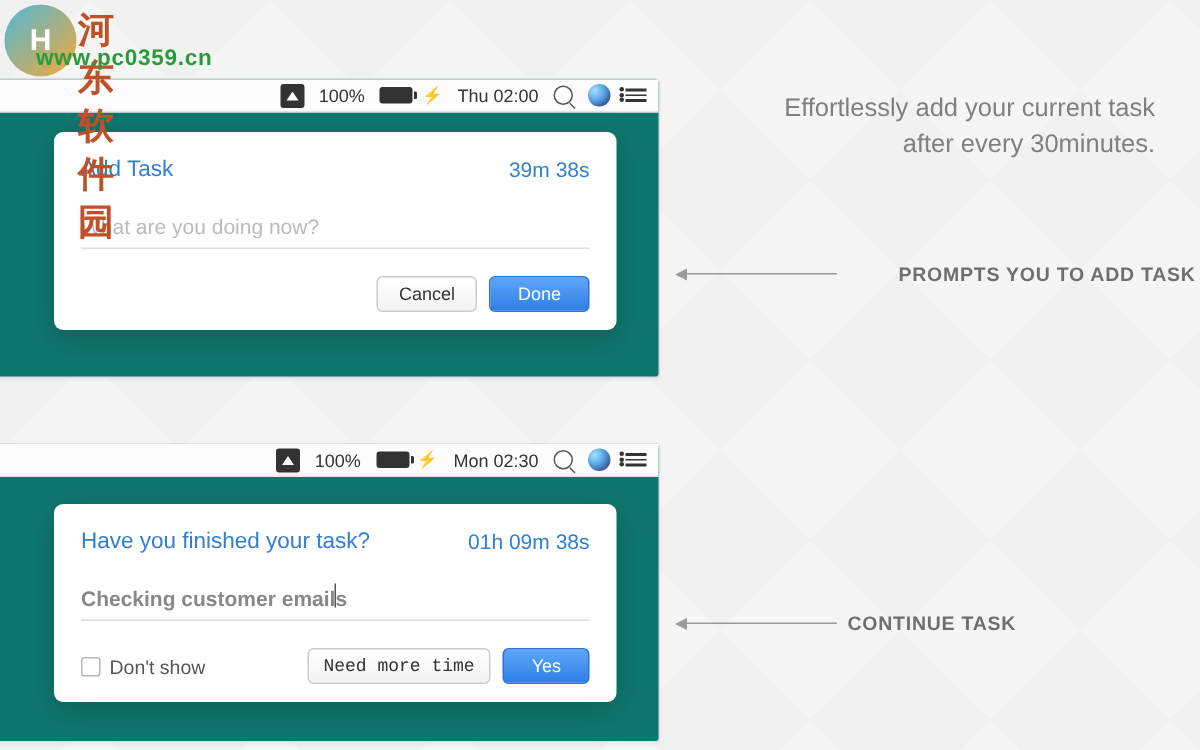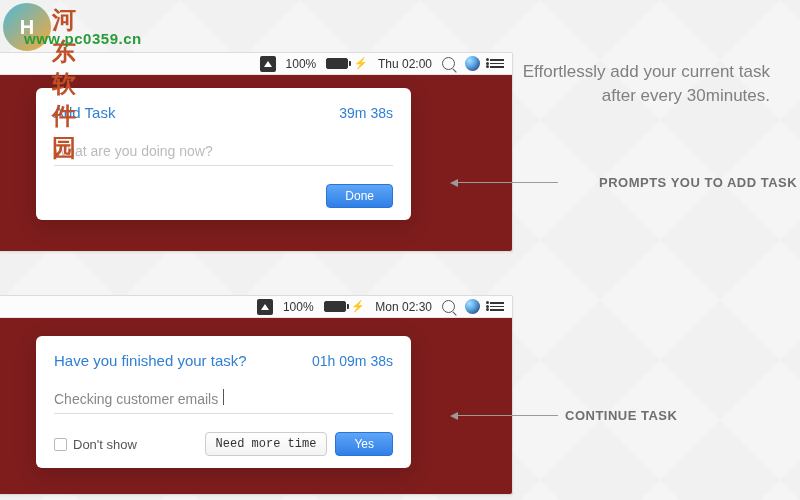--- a/index.html
+++ b/index.html
@@ -53,22 +53,22 @@
   position: absolute;
   inset: 0;
   background-image:
     linear-gradient(45deg, rgba(0,0,0,0.015) 25%, transparent 25%, transparent 75%, rgba(0,0,0,0.015) 75%),
     linear-gradient(-45deg, rgba(0,0,0,0.015) 25%, transparent 25%, transparent 75%, rgba(0,0,0,0.015) 75%);
   background-size: 120px 120px;
 }
 .panel {
   position: absolute;
   left: 0;
-  width: 513px;
-  background: #7f1d1d;
+  width: 440px;
+  background: #0f766e;
   border: 1px solid #ddd;
   border-left: none;
   border-radius: 0 3px 3px 0;
   box-shadow: 0 1px 3px rgba(0,0,0,0.05);
 }
 .panel-top { top: 52px; height: 200px; }
 .panel-bottom { top: 295px; height: 200px; }
 .menubar {
   height: 22px;
   background: #fcfcfc;
@@ -169,20 +169,21 @@
   color: #333;
   outline: none;
 }
 .task-input::placeholder { color: #bbb; }
 .task-value {
   border-bottom: 1px solid #ddd;
   padding: 6px 0 6px 0;
   font-size: 14px;
   color: #888;
   position: relative;
+  font-weight: bold;
 }
 .task-value::after {
   content: "";
   position: absolute;
   right: calc(100% - 170px);
   top: 4px;
   width: 1px;
   height: 16px;
   background: #555;
 }
@@ -289,20 +290,21 @@
       </span>
   </div>
 
   <div class="popup popup-top">
     <div class="popup-header">
       <span class="popup-title">Add Task</span>
       <span class="timer">39m 38s</span>
     </div>
     <input class="task-input" placeholder="What are you doing now?" style="">
     <div class="popup-footer">
+      <button class="btn">Cancel</button>
       <button class="btn btn-primary">Done</button>
     </div>
   </div>
 </div>
 
 <div class="callout-line callout-1"></div>
 <div class="callout-label label-1">PROMPTS YOU TO ADD TASK</div>
 
 <div class="panel panel-bottom">
   <div class="menubar">

